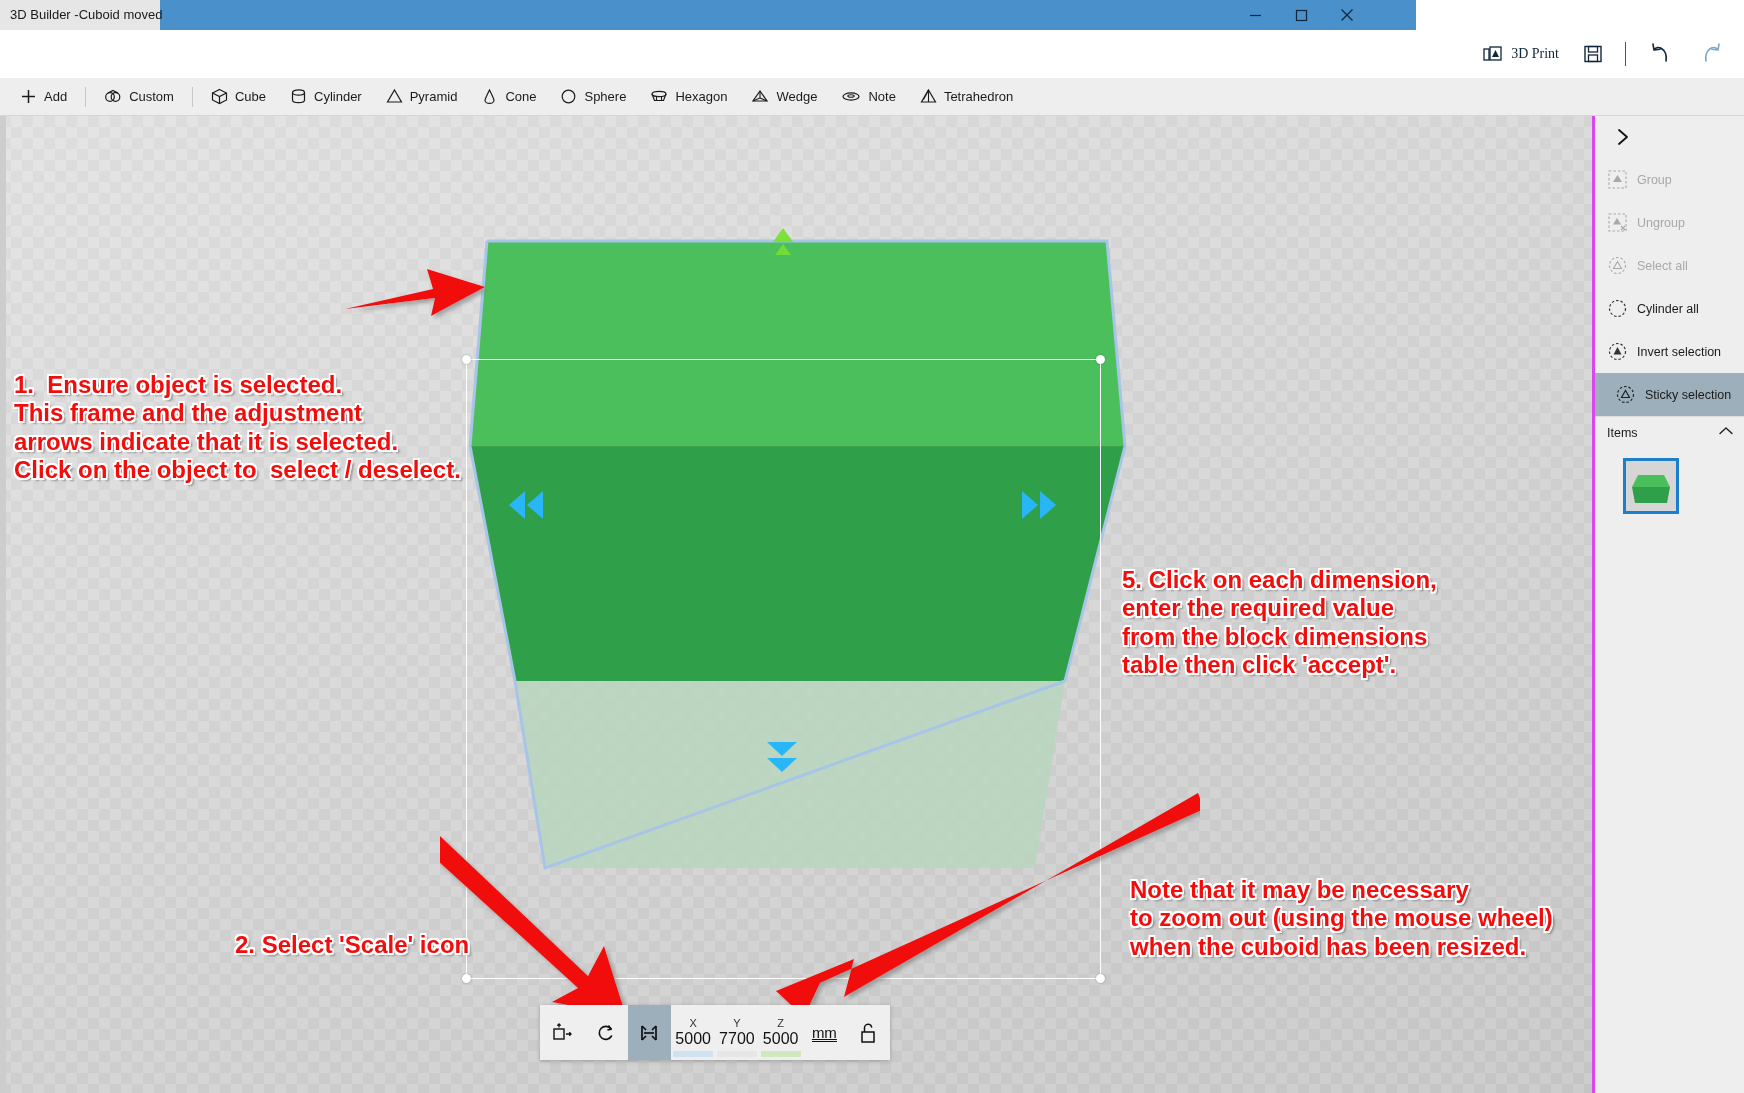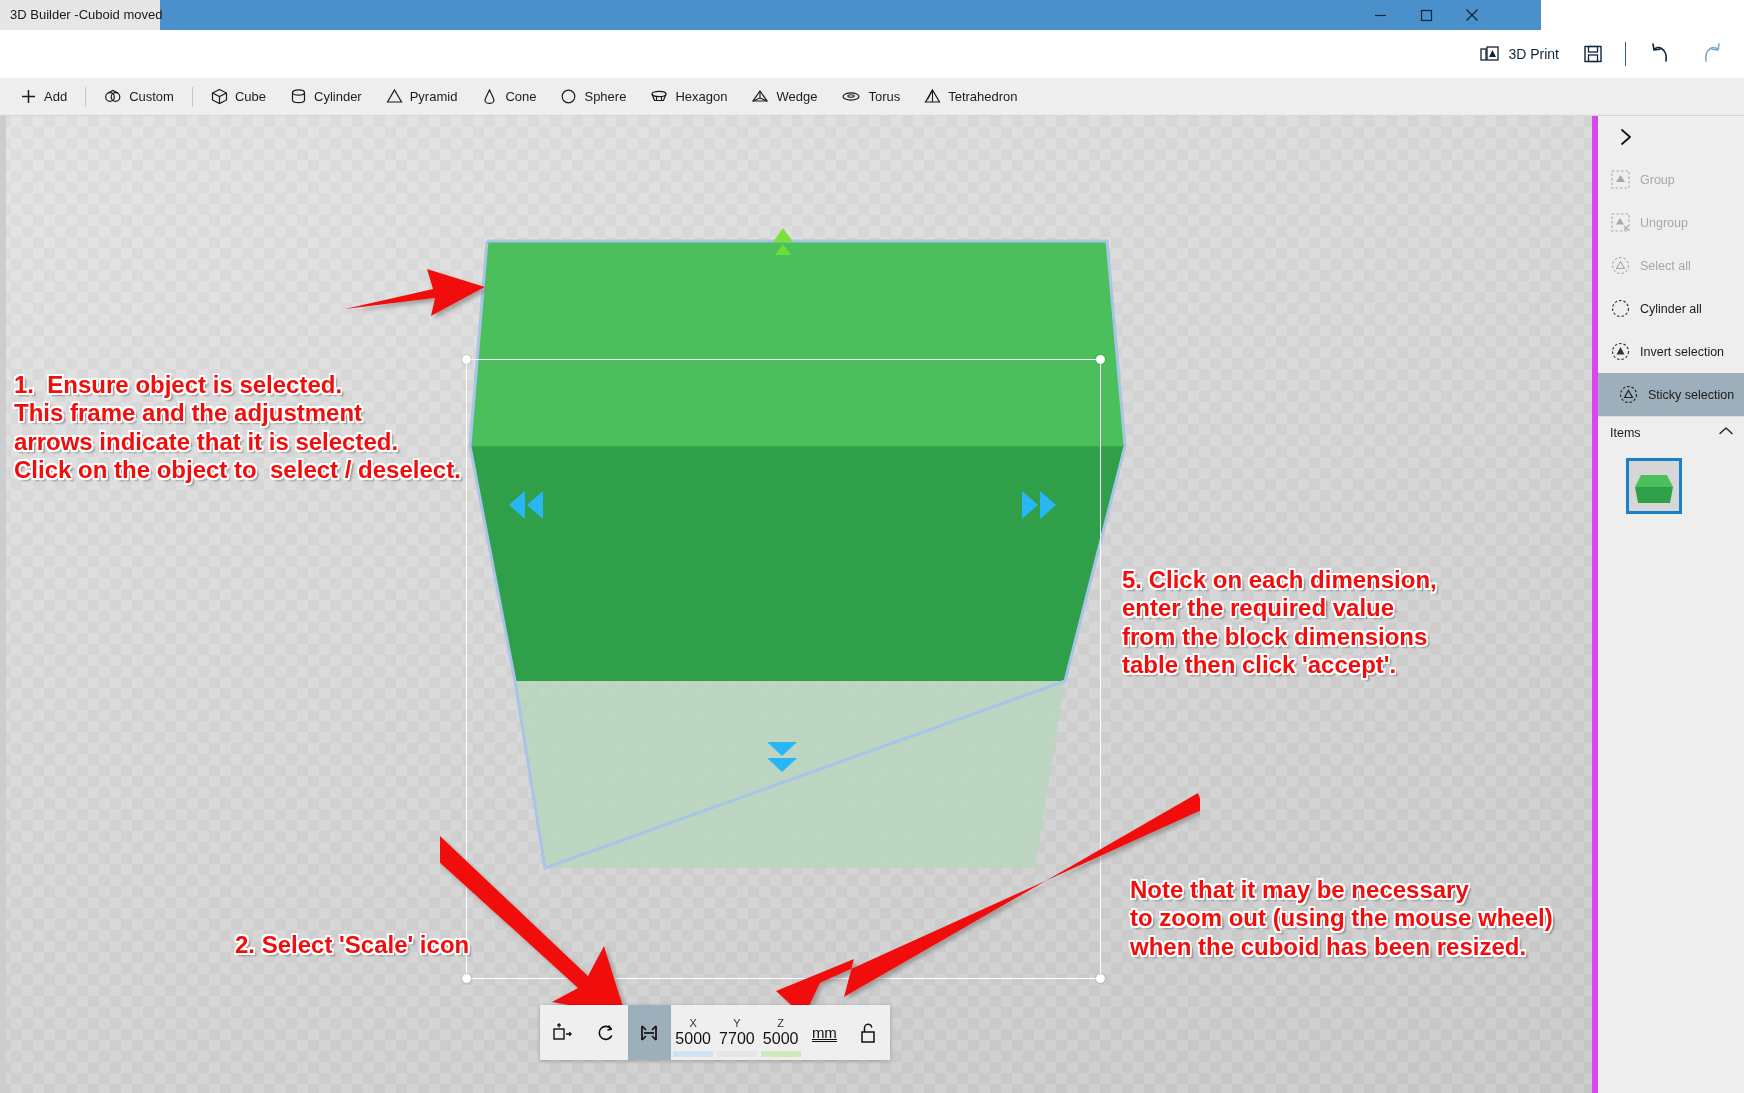--- a/index.html
+++ b/index.html
@@ -10,21 +10,21 @@
     background: #ffffff;
   }
   #app {
     position: relative;
     width: 1744px; height: 1093px;
     background: #ffffff;
   }
 
   
   .titlebar {
-    position: absolute; left: 0; top: 0; width: 1541px; height: 30px;
+    position: absolute; left: 0; top: 0; width: 1416px; height: 30px;
     background: #4a90ca;
   }
   .titlebar-left {
     position: absolute; left: 0; top: 0; width: 160px; height: 30px;
     background: #e6e6e6;
   }
   .title-text {
     position: absolute; left: 10px; top: 7px;
     font-size: 13px; color: #1a1a1a; white-space: nowrap;
   }
@@ -58,21 +58,21 @@
   }
   .menu-item.active { background: #eeeeee; }
 
   .tb-right {
     position: absolute; top: 30px; height: 48px;
     display: flex; align-items: center; gap: 0px;
     right: 8px;
   }
   .tb-btn {
     display: flex; align-items: center; gap: 8px;
-    padding: 0 12px; height: 48px; color: #10263a; font-size: 14px;
+    padding: 0 12px; height: 48px; color: #10263a; font-size: 14px; font-family: Liberation Serif, serif;
   }
   .tb-sep { width: 1px; height: 24px; background: #2d5f86; margin: 0 10px; }
 
   
   .ribbon {
     position: absolute; left: 0; top: 78px; width: 1744px; height: 38px;
     background: #eeeeee; border-bottom: 1px solid #d5d5d5;
     display: flex; align-items: center;
   }
   .rb-item {
@@ -154,21 +154,21 @@
     font-size: 15px; color: #111; text-decoration: underline;
   }
   .dim-unit span { border-bottom: 1.5px solid #111; }
   .dim-lock {
     width: 47px; display: flex; align-items: center; justify-content: center;
   }
 
   
   .rpanel {
     position: absolute; left: 1592px; top: 116px; width: 152px; height: 977px;
-    background: #eeeeee; border-left: 6px solid #d946ef;
+    background: #eeeeee; border-left: 3px solid #d946ef;
   }
   .rp-expand {
     height: 42px; display: flex; align-items: center; padding-left: 20px;
     font-size: 19px; color: #111;
   }
   .rp-item {
     height: 43px; display: flex; align-items: center; gap: 10px;
     padding-left: 12px; font-size: 12.5px; color: #1b1b1b;
   }
   .rp-item.disabled { color: #a8a8a8; }
@@ -321,21 +321,21 @@
         <polygon points="9,3 16,13 2,13" fill="none" stroke="#1b1b1b" stroke-width="1.2"></polygon>
         <path d="M9 3 L9 10 L2 13 M9 10 L16 13" fill="none" stroke="#1b1b1b" stroke-width="1.1"></path>
       </svg>
       <span>Wedge</span>
     </div>
     <div class="rb-item">
       <svg width="20" height="17" viewBox="0 0 20 17">
         <ellipse cx="10" cy="8.5" rx="8" ry="3.6" fill="none" stroke="#1b1b1b" stroke-width="1.2"></ellipse>
         <ellipse cx="10" cy="8" rx="3.2" ry="1.2" fill="none" stroke="#1b1b1b" stroke-width="1.1"></ellipse>
       </svg>
-      <span>Torus</span>
+      <span>Note</span>
     </div>
     <div class="rb-item">
       <svg width="17" height="17" viewBox="0 0 17 17">
         <polygon points="8.5,2 15.5,14 1.5,14" fill="none" stroke="#1b1b1b" stroke-width="1.2"></polygon>
         <path d="M8.5 2 L8.5 14" fill="none" stroke="#1b1b1b" stroke-width="1.1"></path>
         <path d="M8.5 2 L3.5 11.5" fill="none" stroke="#1b1b1b" stroke-width="1.1"></path>
       </svg>
       <span>Tetrahedron</span>
     </div>
   </div>

